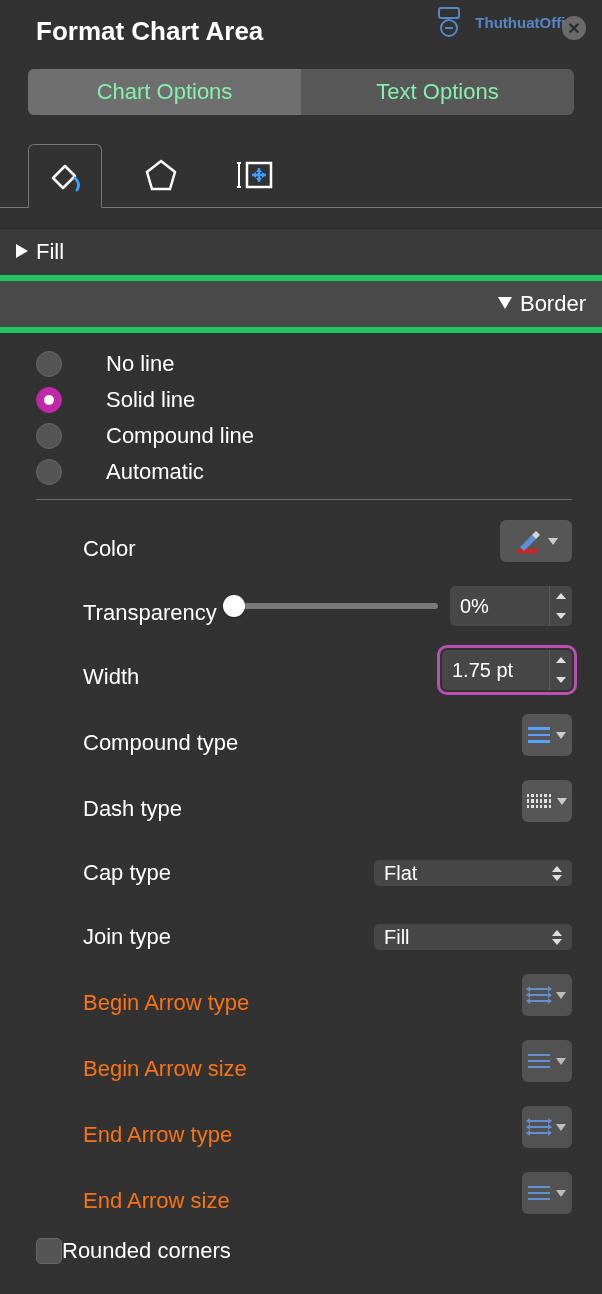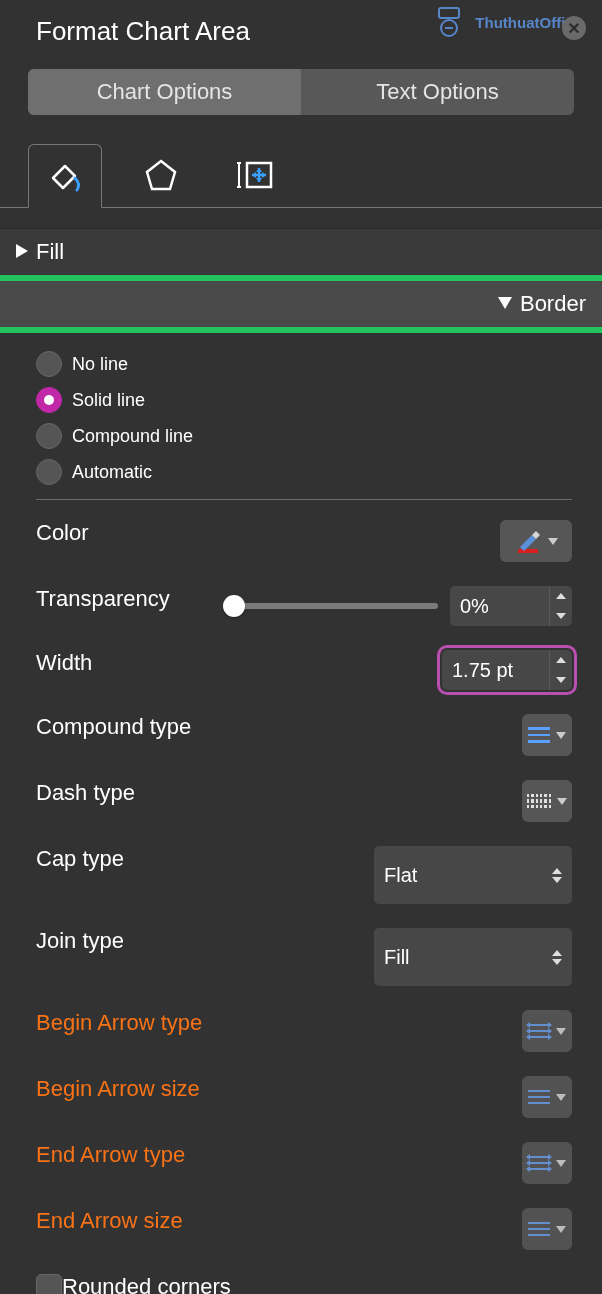--- a/index.html
+++ b/index.html
@@ -15,21 +15,21 @@
 
   
   .header {
     padding: 16px 16px 12px 36px;
     display: flex;
     align-items: center;
     justify-content: space-between;
   }
   .header-title {
     font-size: 26px;
-    font-weight: 400;
+    font-weight: 700;
     color: #ffffff;
   }
   .watermark {
     position: absolute;
     top: 4px;
     right: 20px;
     display: flex;
     align-items: center;
     gap: 6px;
     opacity: 0.9;
@@ -62,21 +62,21 @@
     border-radius: 6px;
     overflow: hidden;
     background: #585858;
   }
   .seg-tab {
     flex: 1;
     text-align: center;
     padding: 10px 0;
     font-size: 22px;
     font-weight: 400;
-    color: #e5e5e5;
+    color: #86efac;
     cursor: pointer;
   }
   .seg-tab.active {
     background: #6f6f6f;
   }
 
   
   .icon-tabs {
     display: flex;
     gap: 22px;
@@ -159,37 +159,39 @@
     border-color: #c128a8;
   }
   .radio.selected::after {
     content: "";
     width: 10px;
     height: 10px;
     border-radius: 50%;
     background: #ffffff;
   }
   .radio-label {
-    font-size: 18px;
-    color: #ffffff;
+    font-size: 22px;
+    color: #ffffff;
+    margin-left: 34px;
   }
 
   .divider {
     height: 1px;
     background: #6a6a6a;
     margin: 14px 0 20px 0;
   }
 
   
   .prop {
     display: flex;
-    align-items: flex-start;
+    align-items: flex-end;
     justify-content: space-between;
     margin-bottom: 24px;
     min-height: 40px;
+    margin-left: 47px;
   }
   .prop-label {
     font-size: 22px;
     color: #ffffff;
   }
   .prop-label.disabled { color: #f97316; }
 
   
   .swatch-btn {
     width: 72px;
@@ -291,21 +293,21 @@
   .spinbox.highlight {
     outline: 3px solid #b94fb0;
     outline-offset: 2px;
   }
 
   .select {
     display: flex;
     align-items: center;
     background: #474747;
     border-radius: 5px;
-    height: 58px;
+    height: 26px;
     min-width: 198px;
     padding: 0 10px;
     gap: 8px;
   }
   .select-val {
     flex: 1;
     font-size: 20px;
     color: #ffffff;
   }
   .select-arrows {

